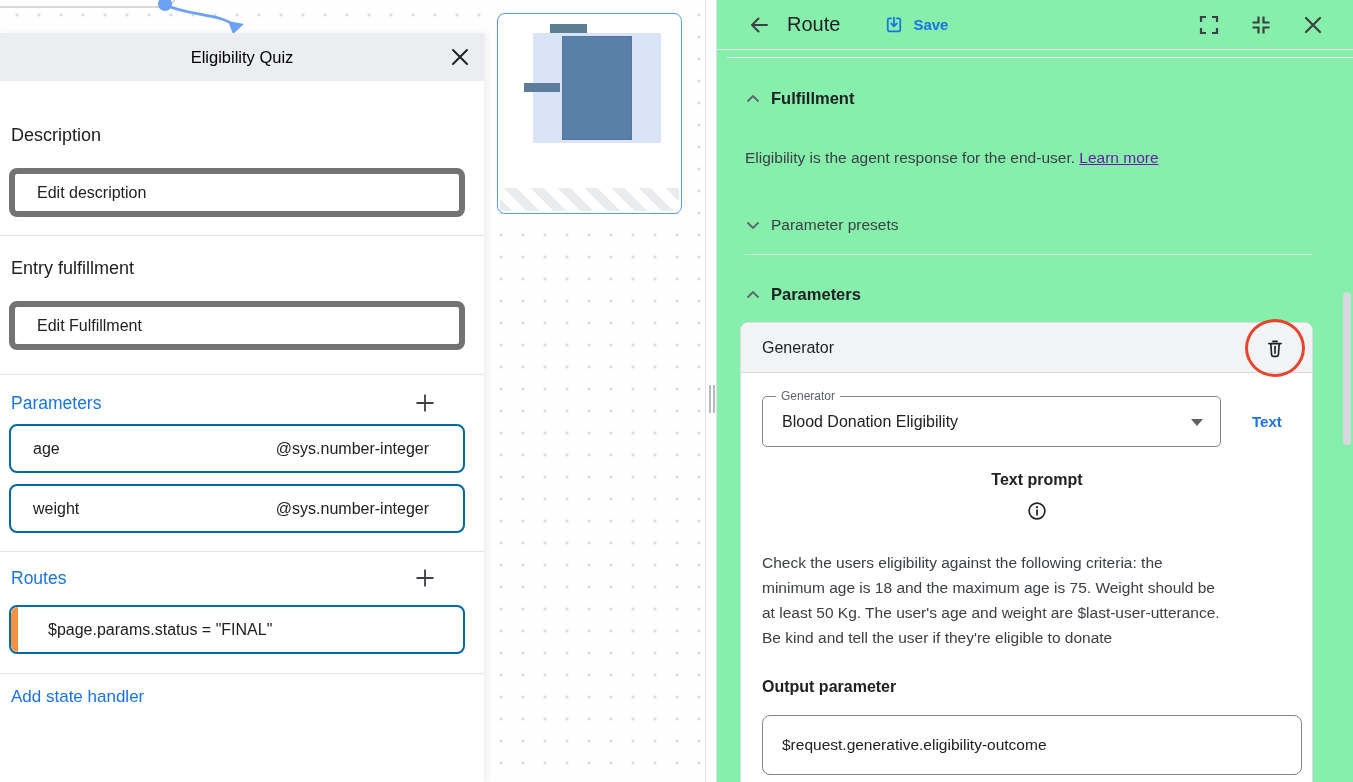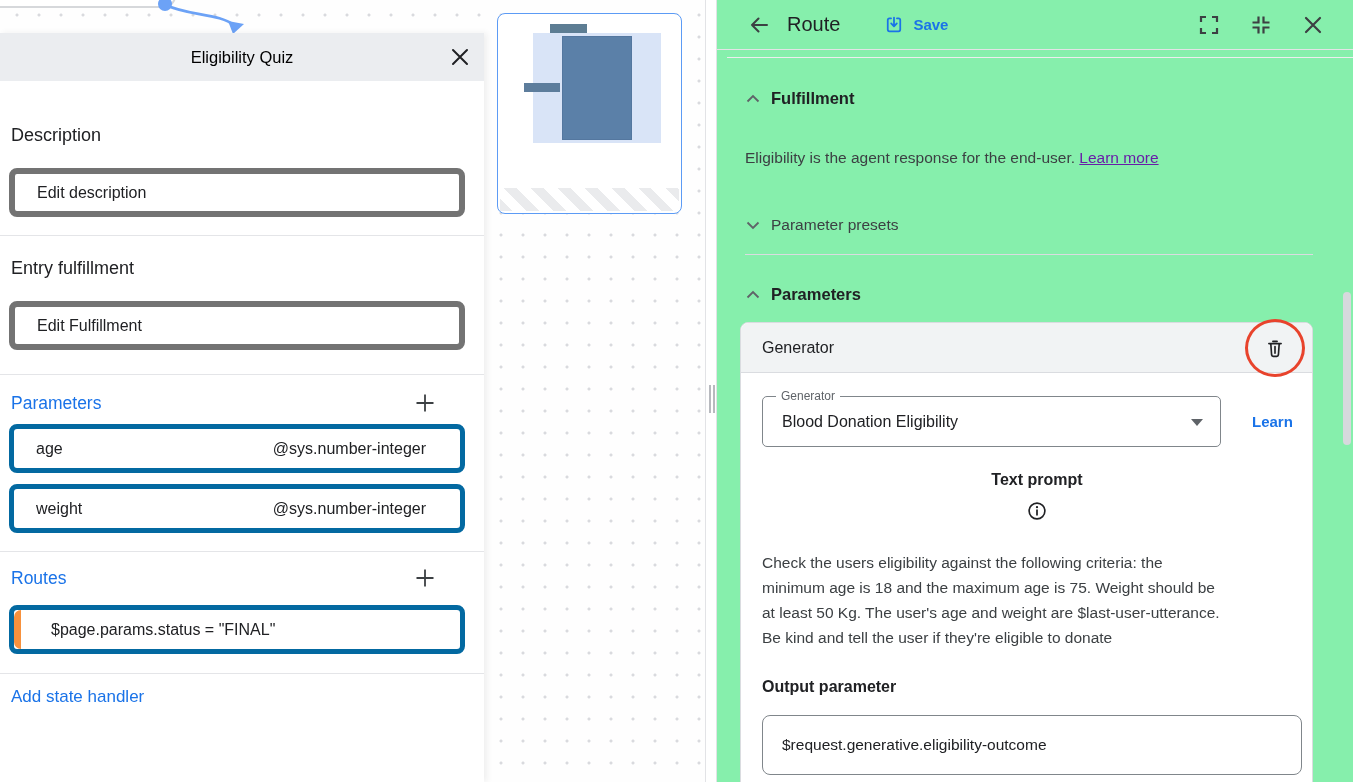--- a/index.html
+++ b/index.html
@@ -40,21 +40,21 @@
   .lp-heading { font-size:18px; font-weight:400; color:#202124; margin:14px 0 0 2px; line-height:24px; }
   .lp-heading.first { margin-top:14px; }
   .lp-input { margin-top:21px; height:49px; border:6px solid #737373; border-radius:8px;
     display:flex; align-items:center; padding-left:22px; font-size:16px; color:#202124; cursor:pointer; background:#fff; }
   .lp-div { border:0; border-top:1px solid #e4e5e8; margin:18px -19px 0 -9px; }
   .lp-div.d2 { margin-top:24px; } .lp-div.d3 { margin-top:18px; } .lp-div.d4 { margin-top:19px; }
   .lp-secrow { display:flex; align-items:center; justify-content:space-between; margin:16px 2px 0 2px; }
   .lp-secrow.routes { margin-top:14px; }
   .lp-sectitle { font-size:17.5px; color:#1a73e8; font-weight:400; }
   .lp-plus { width:24px; height:24px; margin-right:26px; cursor:pointer; }
-  .lp-row { position:relative; margin-top:9px; height:49px; border:5px solid #0369a1; border-radius:8px;
+  .lp-row { position:relative; margin-top:9px; height:49px; border:2px solid #0369a1; border-radius:8px;
     display:flex; align-items:center; justify-content:space-between; padding:0 34px 0 22px;
     font-size:16px; color:#202124; cursor:pointer; background:#fff; overflow:hidden; }
   .lp-row.second { margin-top:11px; }
   .lp-row.route { margin-top:15px; padding-left:37px; }
   .lp-row.route::before { content:""; position:absolute; left:0; top:0; bottom:0; width:7px;
     background:#f7913d; border-radius:8px 0 0 8px; }
   .lp-link { display:inline-block; margin:13px 0 0 2px; font-size:17px; font-weight:500; color:#1a73e8; cursor:pointer; }
 
   
   .right-panel { position:absolute; left:717px; top:0; right:0; bottom:0; background:#86efac; }
@@ -245,21 +245,21 @@
           <span class="ring"></span>
         </span>
       </div>
       <div class="gc-body">
         <div class="select-row">
           <div class="select-box">
             <span class="float-label">Generator</span>
             <span>Blood Donation Eligibility</span>
             <span class="caret-down"></span>
           </div>
-          <span class="edit-link">Learn</span>
+          <span class="edit-link">Text</span>
         </div>
 
         <div class="prompt-row">
           <span class="bold-label">Text prompt</span>
           <svg class="info-btn" viewBox="0 0 24 24">
             <circle cx="12" cy="12" r="8.6" fill="none" stroke="#202124" stroke-width="1.8"></circle>
             <path d="M12 11 V16.2" stroke="#202124" stroke-width="1.9" stroke-linecap="round"></path>
             <circle cx="12" cy="7.8" r="1.25" fill="#202124"></circle>
           </svg>
         </div>

